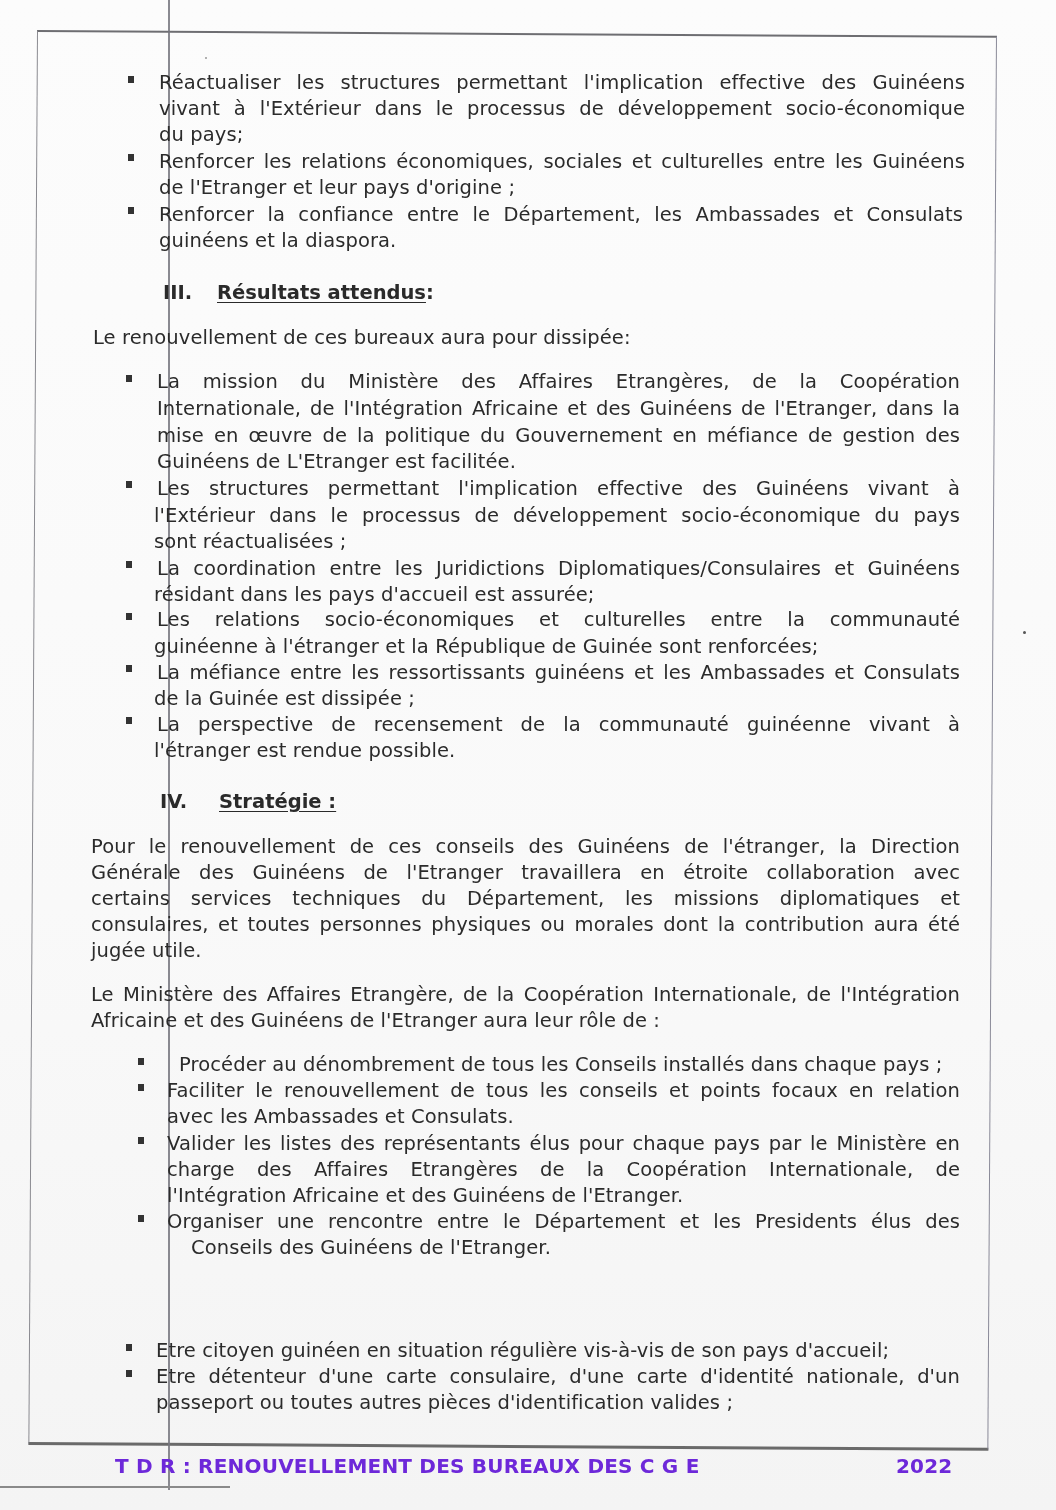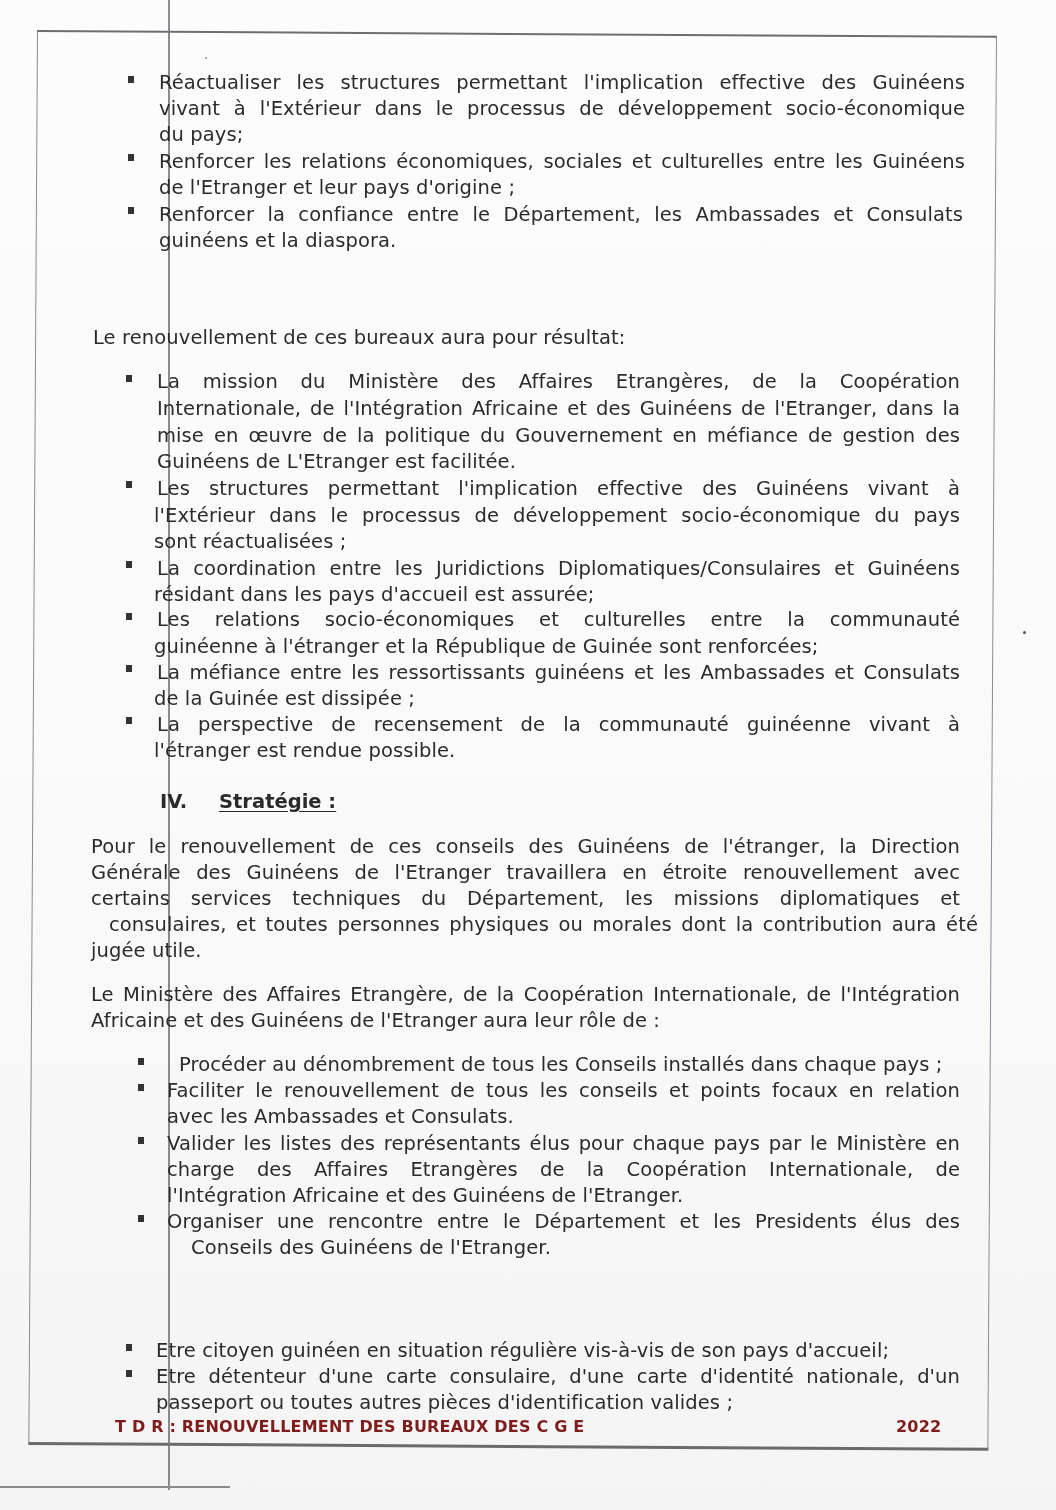--- a/index.html
+++ b/index.html
@@ -95,24 +95,24 @@
   .heading .num {
     display: inline-block;
     width: 54px;
   }
   .heading .title {
     text-decoration: underline;
     text-underline-offset: 3px;
   }
   .footer {
     position: absolute;
-    top: 1417px;
-    font-size: 16px;
+    top: 1454px;
+    font-size: 20px;
     font-weight: bold;
-    color: #7f1d1d;
+    color: #6d28d9;
     white-space: nowrap;
     letter-spacing: 0.2px;
   }
 </style>
 </head>
 <body>
 
 <div class="scan-bg"></div>
 <div class="page-frame"></div>
 <div class="fold-line-v"></div>
@@ -130,21 +130,24 @@
 
     <div class="bullet" style="left:128px; top:154px;"></div>
     <div class="line justify" style="left:159px; top:149px; width:806px;">Renforcer les relations économiques, sociales et culturelles entre les Guinéens</div>
     <div class="line" style="left:159px; top:175px;">de l'Etranger et leur pays d'origine ;</div>
 
     <div class="bullet" style="left:128px; top:207px;"></div>
     <div class="line justify" style="left:159px; top:202px; width:804px;">Renforcer la confiance entre le Département, les Ambassades et Consulats</div>
     <div class="line" style="left:159px; top:228px;">guinéens et la diaspora.</div>
   </div>
 
-  <div class="line" style="left:93px; top:325px;">Le renouvellement de ces bureaux aura pour résultat:</div>
+  <div class="heading" style="left:163px; top:280px;">
+    <span class="num">III.</span><span class="title">Résultats attendus</span><span>:</span>
+  </div>
+  <div class="line" style="left:93px; top:325px;">Le renouvellement de ces bureaux aura pour dissipée:</div>
 
   <div>
     <div class="bullet" style="left:126px; top:375px;"></div>
     <div class="line justify" style="left:157px; top:369px; width:803px;">La mission du Ministère des Affaires Etrangères, de la Coopération</div>
     <div class="line justify" style="left:157px; top:396px; width:803px;">Internationale, de l'Intégration Africaine et des Guinéens de l'Etranger, dans la</div>
     <div class="line justify" style="left:157px; top:423px; width:803px;">mise en œuvre de la politique du Gouvernement en méfiance de  gestion des</div>
     <div class="line" style="left:157px; top:449px;">Guinéens de L'Etranger est facilitée.</div>
 
     <div class="bullet" style="left:126px; top:481px;"></div>
     <div class="line justify" style="left:157px; top:476px; width:803px;">Les structures permettant l'implication effective des Guinéens vivant à</div>
@@ -167,23 +170,23 @@
     <div class="line justify" style="left:157px; top:712px; width:803px;">La perspective de recensement de la communauté guinéenne vivant à</div>
     <div class="line" style="left:154px; top:738px;">l'étranger est rendue possible.</div>
   </div>
 
   <div class="heading" style="left:160px; top:789px;">
     <span class="num" style="width:59px;">IV.</span><span class="title">Stratégie :</span>
   </div>
 
   <div>
     <div class="line justify" style="left:91px; top:834px; width:869px;">Pour le renouvellement de ces conseils des Guinéens de l'étranger, la Direction</div>
-    <div class="line justify" style="left:91px; top:860px; width:869px;">Générale des Guinéens de l'Etranger travaillera en étroite renouvellement avec</div>
+    <div class="line justify" style="left:91px; top:860px; width:869px;">Générale des Guinéens de l'Etranger travaillera en étroite collaboration avec</div>
     <div class="line justify" style="left:91px; top:886px; width:869px;">certains services techniques du Département, les missions diplomatiques et</div>
-    <div class="line justify" style="left:91px; top:912px; width:869px;margin-left:18px;">consulaires, et toutes personnes physiques ou morales dont la contribution aura été</div>
+    <div class="line justify" style="left:91px; top:912px; width:869px;">consulaires, et toutes personnes physiques ou morales dont la contribution aura été</div>
     <div class="line" style="left:91px; top:938px;">jugée utile.</div>
   </div>
 
   <div>
     <div class="line justify" style="left:91px; top:982px; width:869px;">Le Ministère des Affaires Etrangère, de la Coopération Internationale, de l'Intégration</div>
     <div class="line" style="left:91px; top:1008px;">Africaine et des Guinéens de l'Etranger aura leur rôle de :</div>
   </div>
 
   <div>
     <div class="bullet" style="left:138px; top:1058px;"></div>

